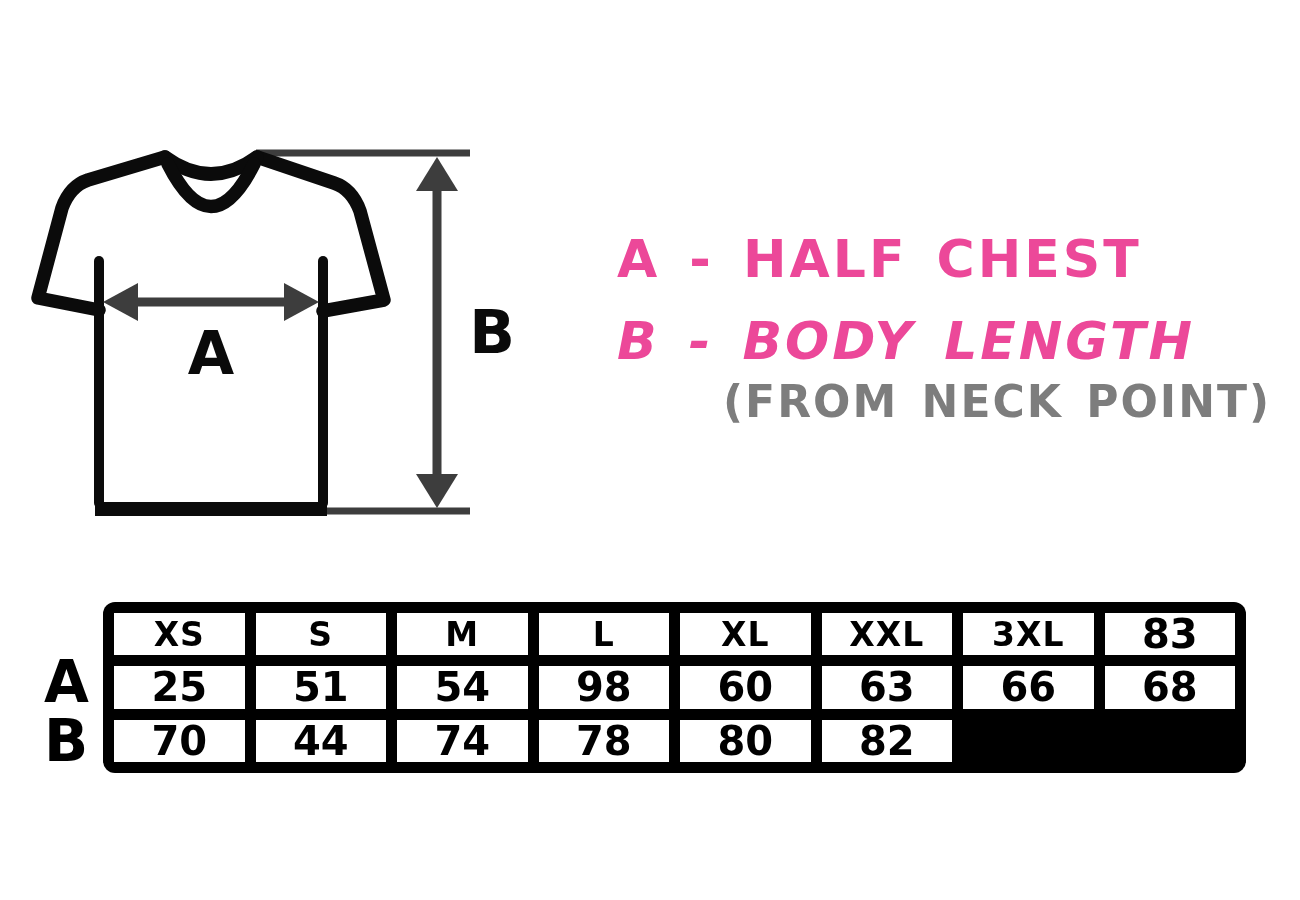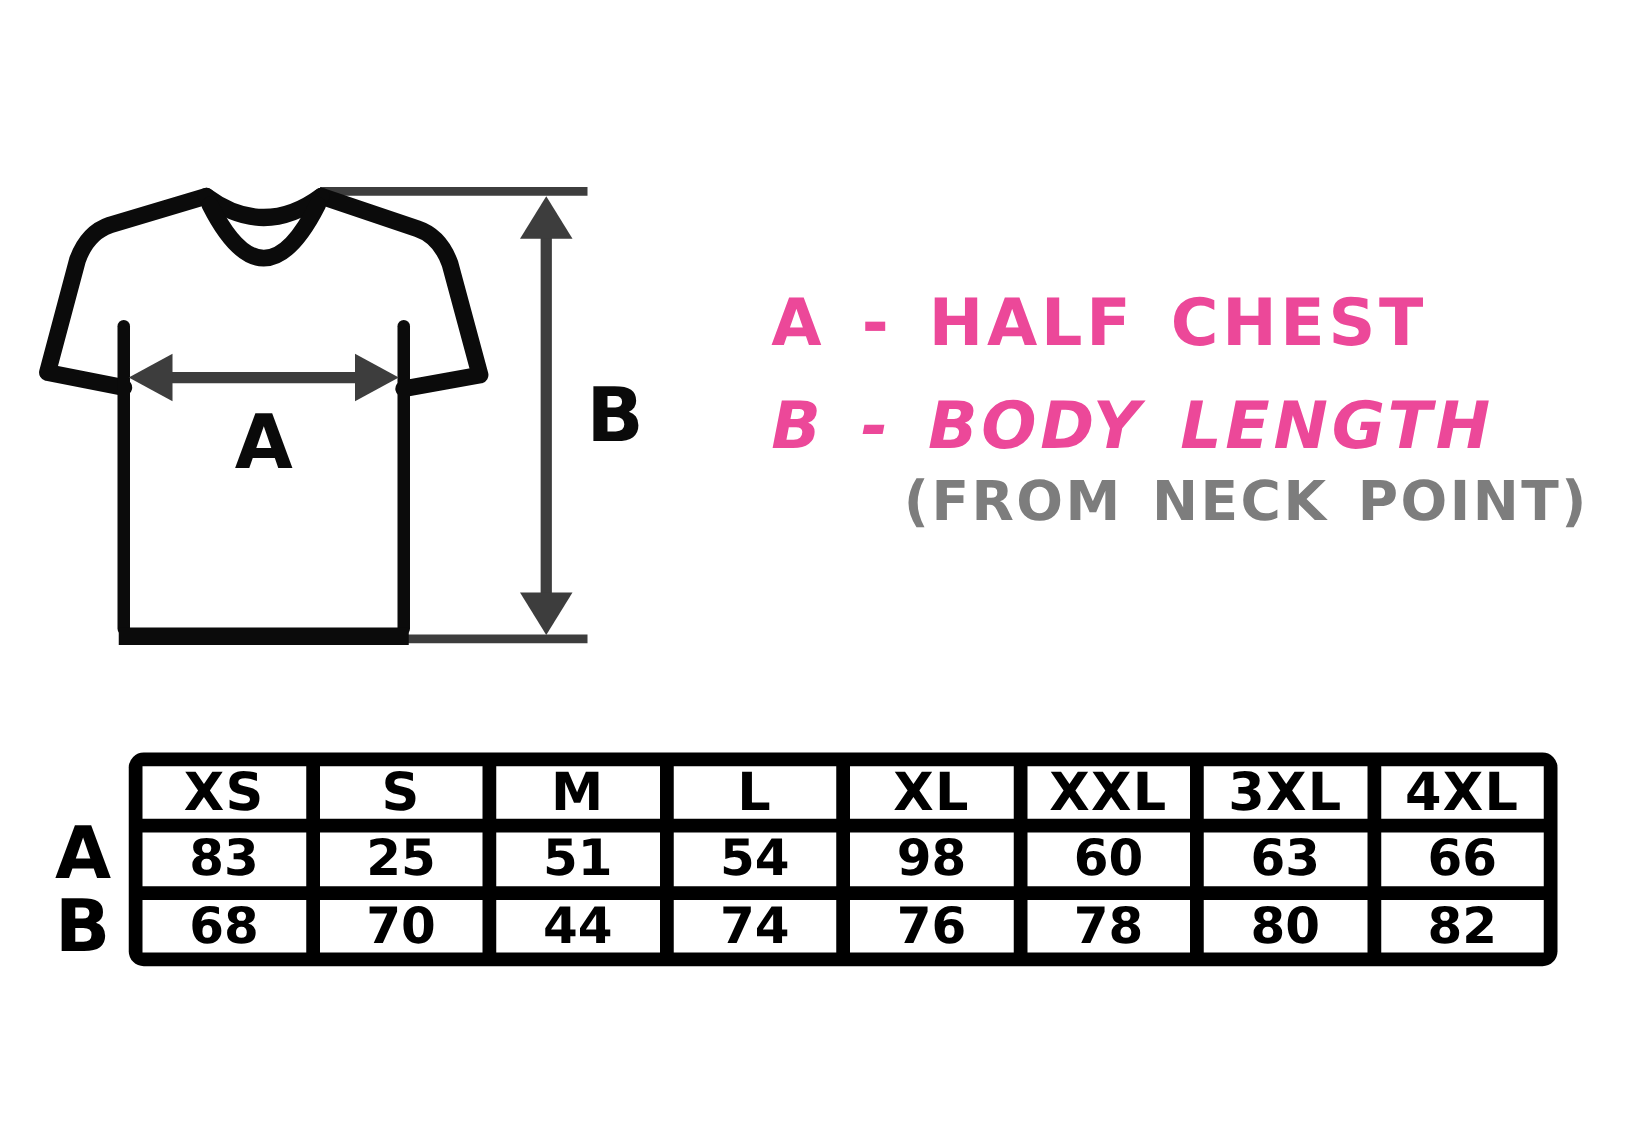--- a/index.html
+++ b/index.html
@@ -60,21 +60,21 @@
   }
   .cell {
     background: #ffffff;
     display: flex;
     align-items: center;
     justify-content: center;
     font-weight: bold;
     color: #000000;
     line-height: 1;
   }
-  .cell.head  { font-size: 42px; letter-spacing: 1px; }
+  .cell.head  { font-size: 33px; letter-spacing: 1px; }
   .cell.value { font-size: 40px; }
 
   .row-label {
     position: absolute;
     font-weight: bold;
     color: #000000;
     font-size: 58px;
     line-height: 1;
   }
   .row-label.a { left: 44px; top: 653px; }
@@ -130,34 +130,32 @@
 
   <div class="size-table">
 
     <div class="cell head">XS</div>
     <div class="cell head">S</div>
     <div class="cell head">M</div>
     <div class="cell head">L</div>
     <div class="cell head">XL</div>
     <div class="cell head">XXL</div>
     <div class="cell head">3XL</div>
-    <div class="cell head">4XL</div>
 
     <div class="cell value">83</div>
     <div class="cell value">25</div>
     <div class="cell value">51</div>
     <div class="cell value">54</div>
     <div class="cell value">98</div>
     <div class="cell value">60</div>
     <div class="cell value">63</div>
     <div class="cell value">66</div>
 
     <div class="cell value">68</div>
     <div class="cell value">70</div>
     <div class="cell value">44</div>
     <div class="cell value">74</div>
-    <div class="cell value">76</div>
     <div class="cell value">78</div>
     <div class="cell value">80</div>
     <div class="cell value">82</div>
   </div>
 
 </div>
 
 </body></html>

